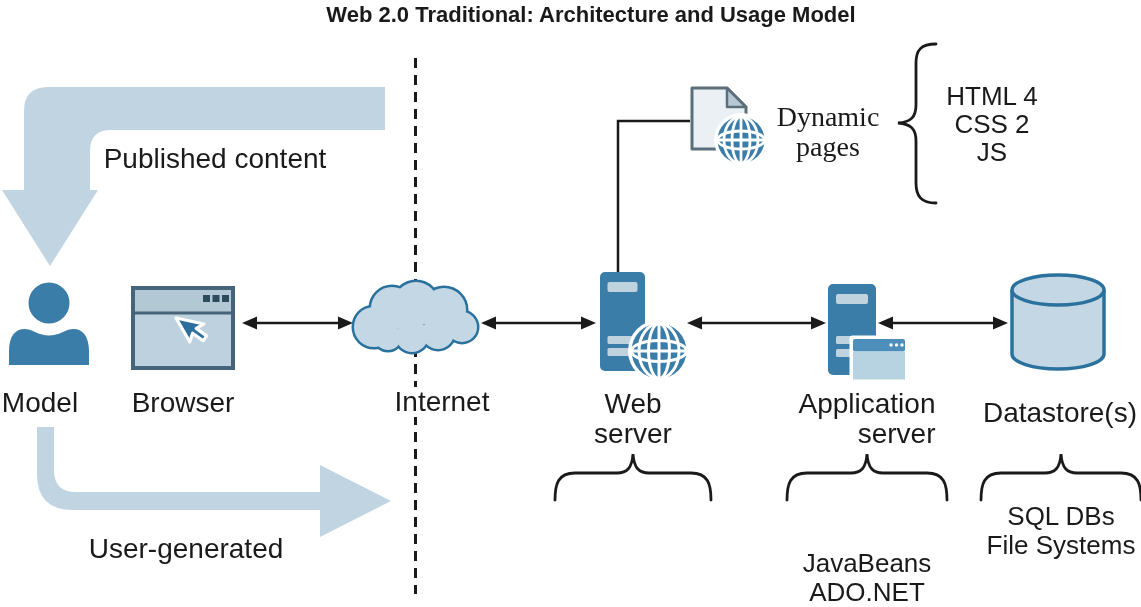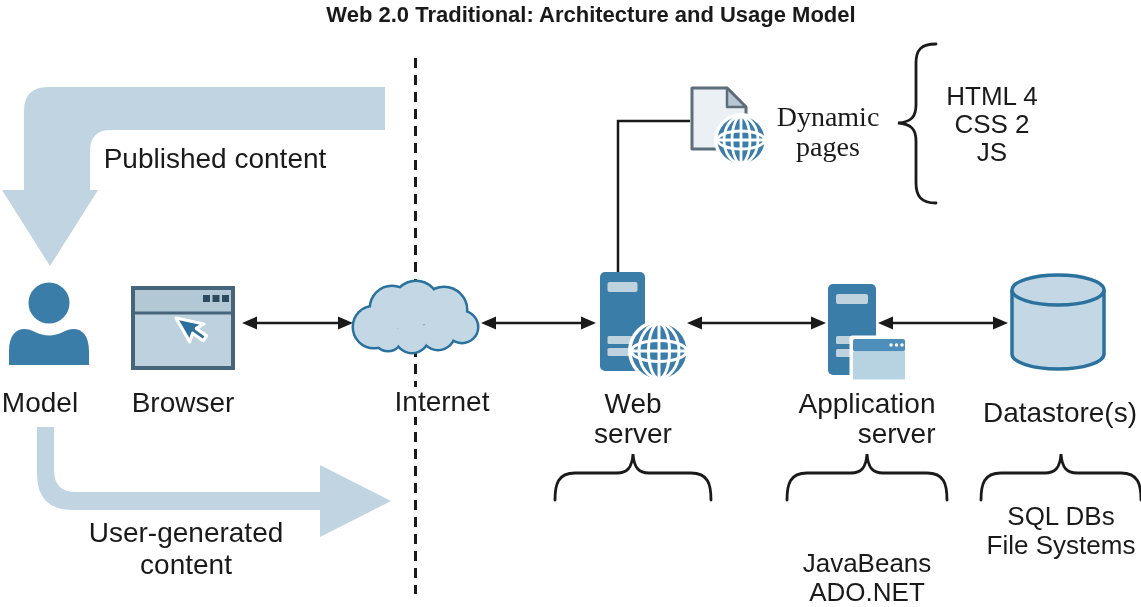--- a/index.html
+++ b/index.html
@@ -164,21 +164,20 @@
                C 1062 468 1067 473 1077 473 L 1121 473 C 1138 473 1141 484 1141 500"></path>
     </g>
   </svg>
 
   <div class="label title" style="left:591px;top:15px;">Web 2.0 Traditional: Architecture and Usage Model</div>
 
   <div class="label" style="left:215px;top:159px;">Published content</div>
 
   <div class="label" style="left:186px;top:549px;line-height:32px;">
     <span>User-generated</span>
-    <span>content</span>
   </div>
 
   <div class="label" style="left:40px;top:403px;">Model</div>
 
   <div class="label" style="left:183px;top:403px;">Browser</div>
 
   <div class="label bg-white" style="left:414px;top:402px;margin-left:28px;">Internet</div>
 
   <div class="label" style="left:633px;top:419px;">
     <span>Web</span>

